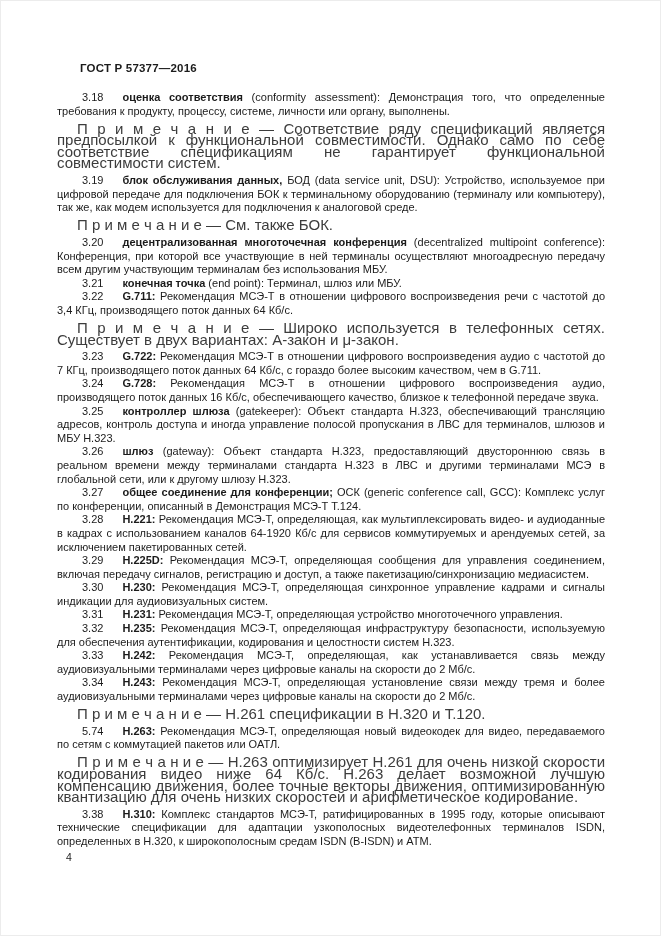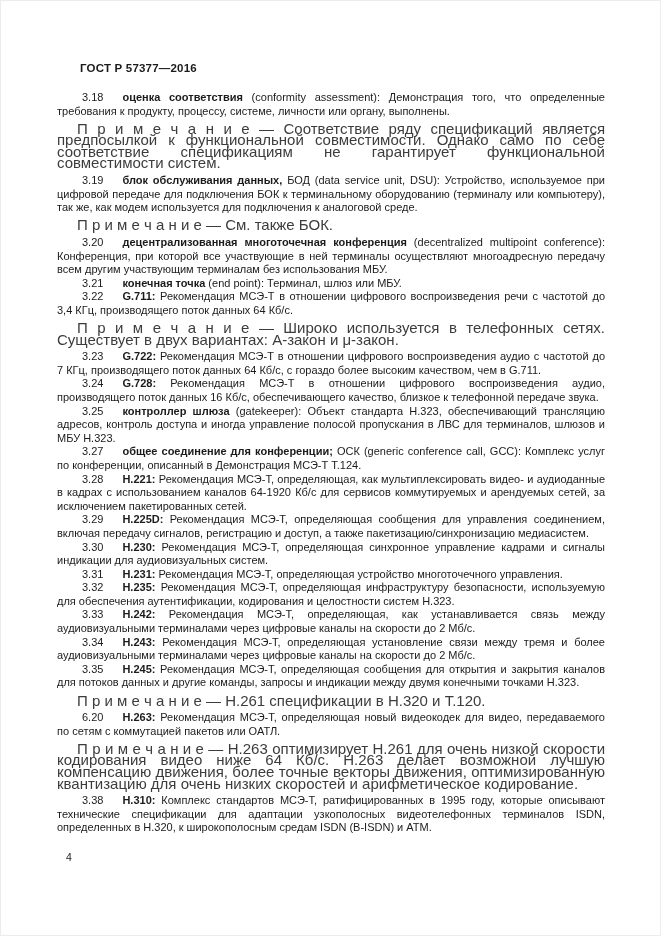--- a/index.html
+++ b/index.html
@@ -64,28 +64,28 @@
       <p class="note"><span class="note-label">П р и м е ч а н и е</span><span> — Соответствие ряду спецификаций является предпосылкой к функциональной совместимости. Однако само по себе соответствие спецификациям не гарантирует функциональной совместимости систем.</span></p>
       <p class="entry"><span class="num">3.19</span><b class="term">блок обслуживания данных,</b><span> БОД (data service unit, DSU): Устройство, используемое при цифровой передаче для подключения БОК к терминальному оборудованию (терминалу или компьютеру), так же, как модем используется для подключения к аналоговой среде.</span></p>
       <p class="note"><span class="note-label">П р и м е ч а н и е</span><span> — См. также БОК.</span></p>
       <p class="entry"><span class="num">3.20</span><b class="term">децентрализованная многоточечная конференция</b><span> (decentralized multipoint conference): Конференция, при которой все участвующие в ней терминалы осуществляют многоадресную передачу всем другим участвующим терминалам без использования МБУ.</span></p>
       <p class="entry"><span class="num">3.21</span><b class="term">конечная точка</b><span> (end point): Терминал, шлюз или МБУ.</span></p>
       <p class="entry"><span class="num">3.22</span><b class="term">G.711:</b><span> Рекомендация МСЭ-Т в отношении цифрового воспроизведения речи с частотой до 3,4 КГц, производящего поток данных 64 Кб/с.</span></p>
       <p class="note"><span class="note-label">П р и м е ч а н и е</span><span> — Широко используется в телефонных сетях. Существует в двух вариантах: А-закон и μ-закон.</span></p>
       <p class="entry"><span class="num">3.23</span><b class="term">G.722:</b><span> Рекомендация МСЭ-Т в отношении цифрового воспроизведения аудио с частотой до 7 КГц, производящего поток данных 64 Кб/с, с гораздо более высоким качеством, чем в G.711.</span></p>
       <p class="entry"><span class="num">3.24</span><b class="term">G.728:</b><span> Рекомендация МСЭ-Т в отношении цифрового воспроизведения аудио, производящего поток данных 16 Кб/с, обеспечивающего качество, близкое к телефонной передаче звука.</span></p>
       <p class="entry"><span class="num">3.25</span><b class="term">контроллер шлюза</b><span> (gatekeeper): Объект стандарта Н.323, обеспечивающий трансляцию адресов, контроль доступа и иногда управление полосой пропускания в ЛВС для терминалов, шлюзов и МБУ Н.323.</span></p>
+      <p class="entry"><span class="num">3.26</span><b class="term">шлюз</b><span> (gateway): Объект стандарта Н.323, предоставляющий двустороннюю связь в реальном времени между терминалами стандарта Н.323 в ЛВС и другими терминалами МСЭ в глобальной сети, или к другому шлюзу Н.323.</span></p>
       <p class="entry"><span class="num">3.27</span><b class="term">общее соединение для конференции;</b><span> ОСК (generic conference call, GCC): Комплекс услуг по конференции, описанный в Демонстрация МСЭ-Т Т.124.</span></p>
       <p class="entry"><span class="num">3.28</span><b class="term">Н.221:</b><span> Рекомендация МСЭ-Т, определяющая, как мультиплексировать видео- и аудиоданные в кадрах с использованием каналов 64-1920 Кб/с для сервисов коммутируемых и арендуемых сетей, за исключением пакетированных сетей.</span></p>
       <p class="entry"><span class="num">3.29</span><b class="term">Н.225D:</b><span> Рекомендация МСЭ-Т, определяющая сообщения для управления соединением, включая передачу сигналов, регистрацию и доступ, а также пакетизацию/синхронизацию медиасистем.</span></p>
       <p class="entry"><span class="num">3.30</span><b class="term">Н.230:</b><span> Рекомендация МСЭ-Т, определяющая синхронное управление кадрами и сигналы индикации для аудиовизуальных систем.</span></p>
       <p class="entry"><span class="num">3.31</span><b class="term">Н.231:</b><span> Рекомендация МСЭ-Т, определяющая устройство многоточечного управления.</span></p>
       <p class="entry"><span class="num">3.32</span><b class="term">Н.235:</b><span> Рекомендация МСЭ-Т, определяющая инфраструктуру безопасности, используемую для обеспечения аутентификации, кодирования и целостности систем Н.323.</span></p>
       <p class="entry"><span class="num">3.33</span><b class="term">Н.242:</b><span> Рекомендация МСЭ-Т, определяющая, как устанавливается связь между аудиовизуальными терминалами через цифровые каналы на скорости до 2 Мб/с.</span></p>
       <p class="entry"><span class="num">3.34</span><b class="term">Н.243:</b><span> Рекомендация МСЭ-Т, определяющая установление связи между тремя и более аудиовизуальными терминалами через цифровые каналы на скорости до 2 Мб/с.</span></p>
-      <p class="entry"><span class="num">3.35</span><b class="term">Н.245:</b><span> Рекомендация МСЭ-Т, определяющая сообщения для открытия и закрытия каналов для потоков данных и другие команды, запросы и индикации между двумя конечными точками Н.323.</span></p>
       <p class="note"><span class="note-label">П р и м е ч а н и е</span><span> — Н.261 спецификации в Н.320 и Т.120.</span></p>
-      <p class="entry"><span class="num">6.20</span><b class="term">Н.263:</b><span> Рекомендация МСЭ-Т, определяющая новый видеокодек для видео, передаваемого по сетям с коммутацией пакетов или ОАТЛ.</span></p>
+      <p class="entry"><span class="num">5.74</span><b class="term">Н.263:</b><span> Рекомендация МСЭ-Т, определяющая новый видеокодек для видео, передаваемого по сетям с коммутацией пакетов или ОАТЛ.</span></p>
       <p class="note"><span class="note-label">П р и м е ч а н и е</span><span> — Н.263 оптимизирует Н.261 для очень низкой скорости кодирования видео ниже 64 Кб/с. Н.263 делает возможной лучшую компенсацию движения, более точные векторы движения, оптимизированную квантизацию для очень низких скоростей и арифметическое кодирование.</span></p>
       <p class="entry"><span class="num">3.38</span><b class="term">Н.310:</b><span> Комплекс стандартов МСЭ-Т, ратифицированных в 1995 году, которые описывают технические спецификации для адаптации узкополосных видеотелефонных терминалов ISDN, определенных в Н.320, к широкополосным средам ISDN (B-ISDN) и АТМ.</span></p>
     </div>
   <div class="footer">4</div>
 </div>
 
 </body></html>

